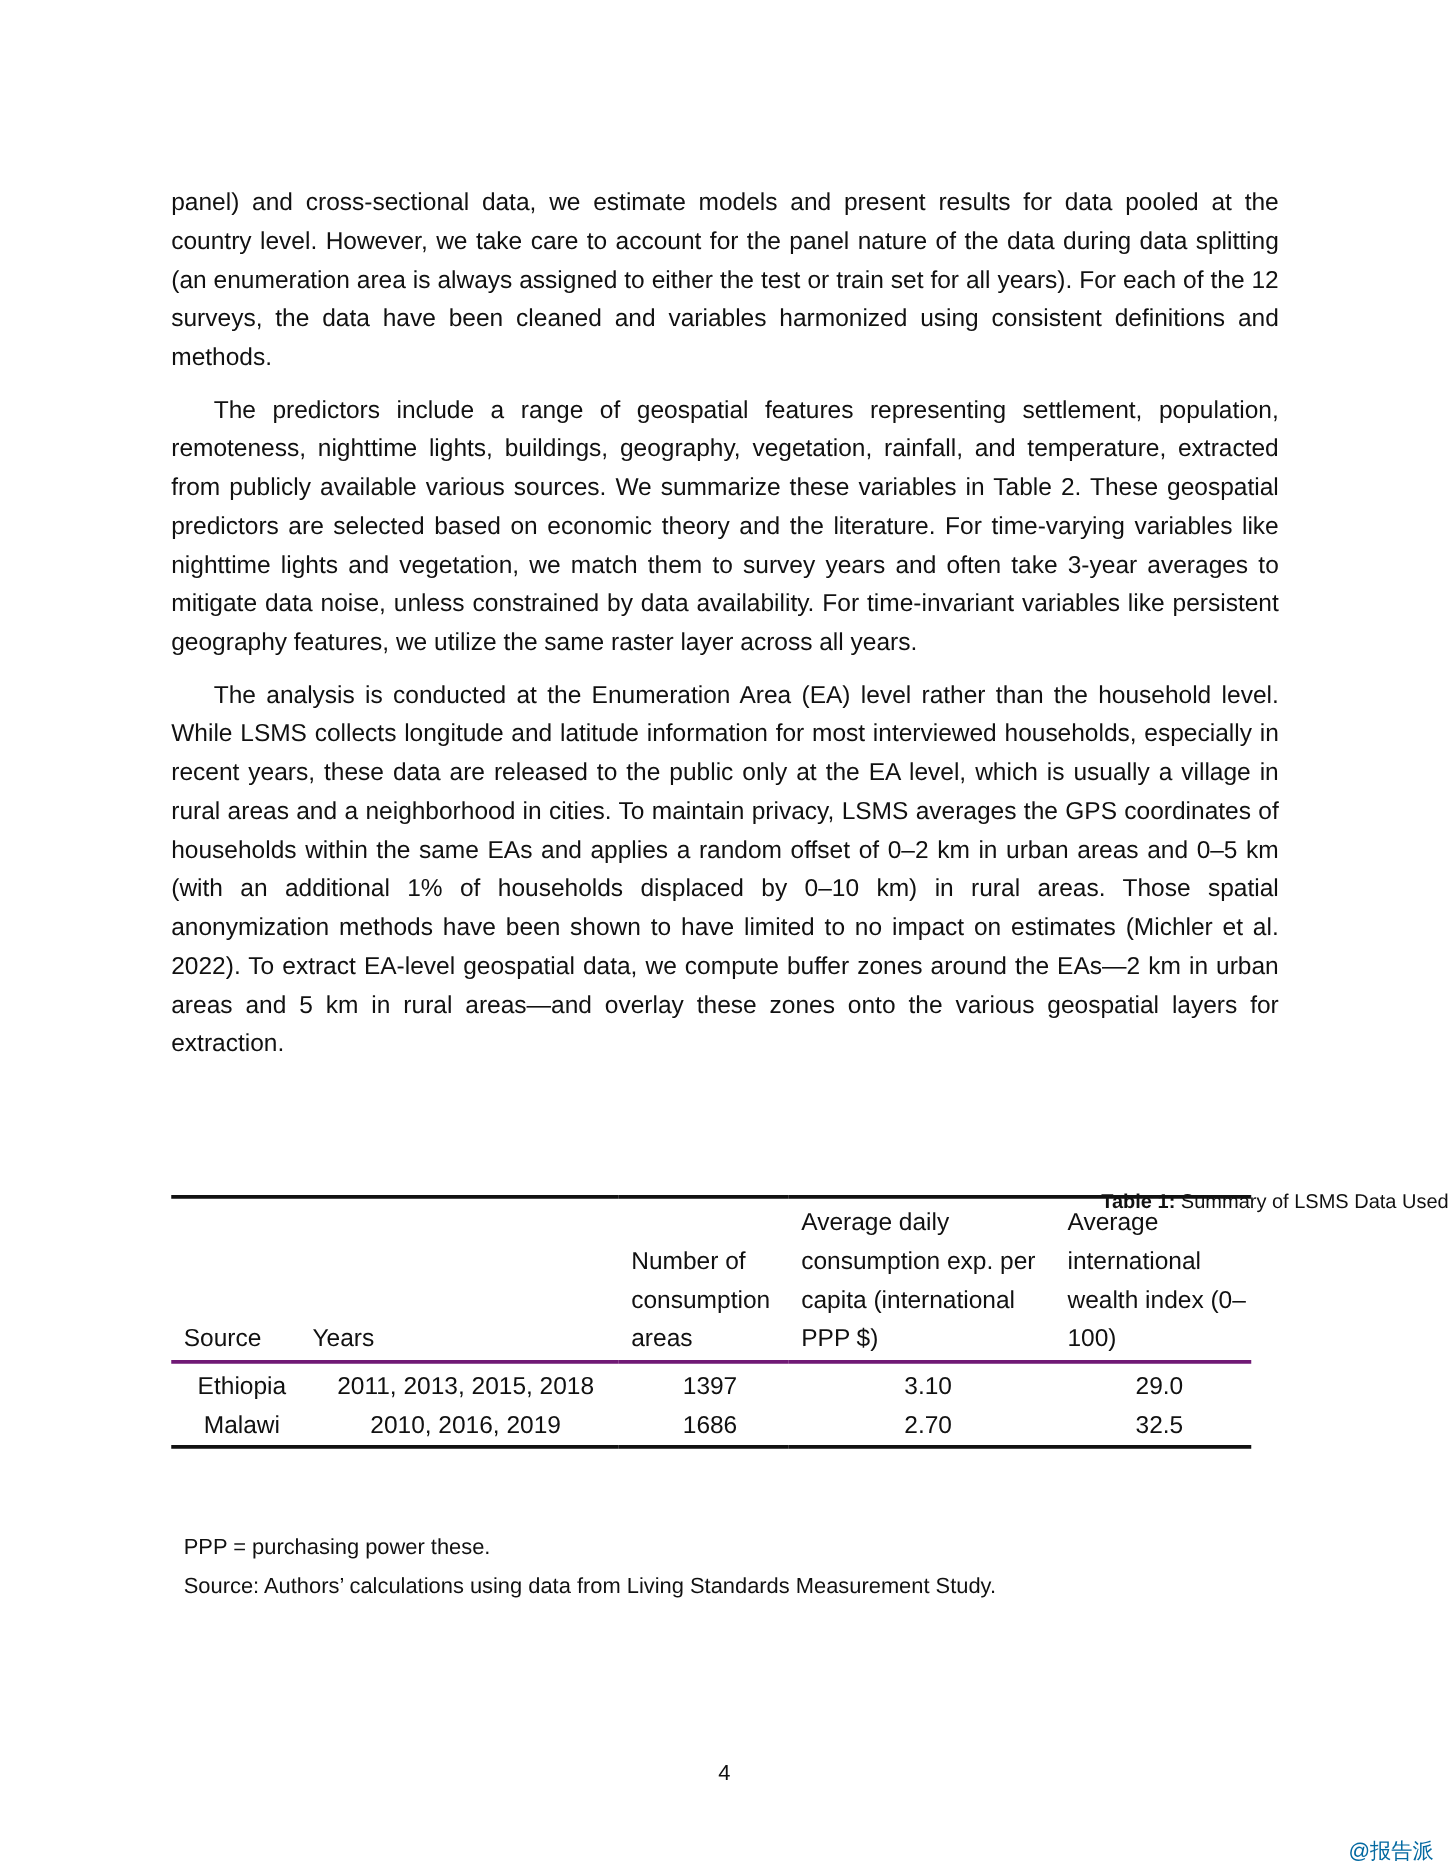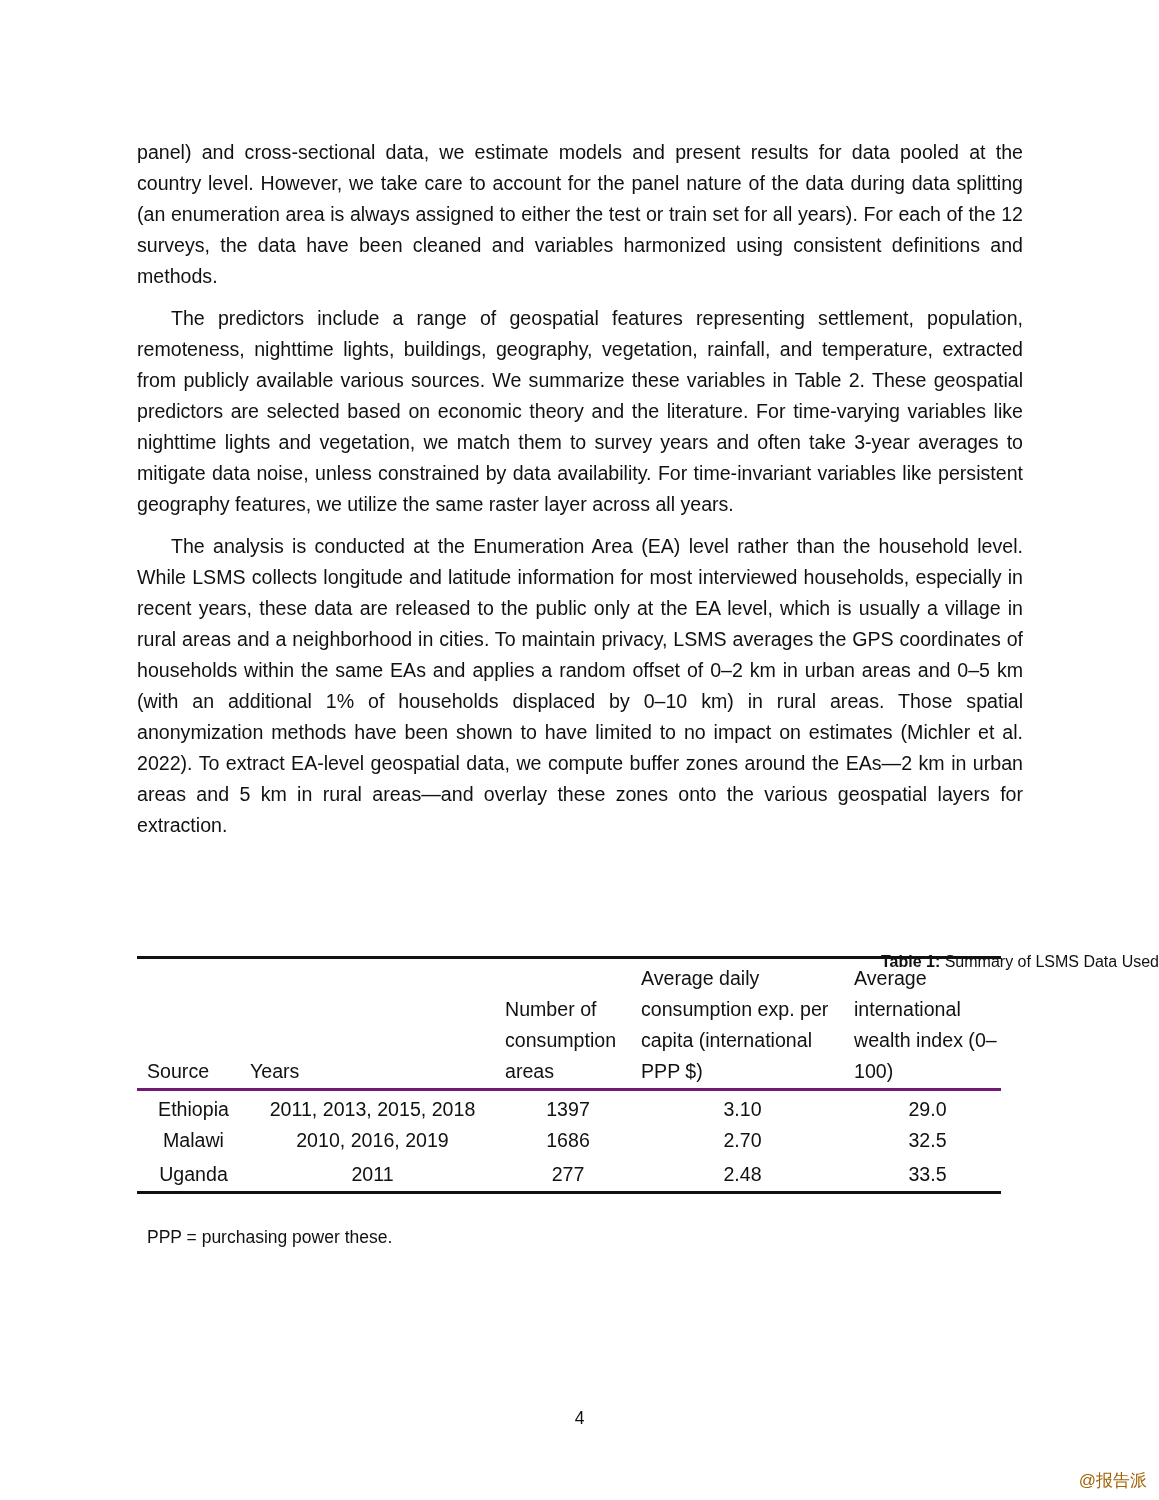--- a/index.html
+++ b/index.html
@@ -3,21 +3,21 @@
   <meta charset="utf-8">
   <style>
     html, body { margin: 0; padding: 0; background: #ffffff; }
     body {
       width: 1159px; height: 1500px; position: relative; overflow: hidden;
       font-family: "Liberation Sans", sans-serif; color: #111111;
     }
     .page { position: absolute; left: 137px; top: 137px; width: 886px; }
     .para {
       font-size: 19.6px; line-height: 31px; text-align: justify;
-      margin: 0 0 11px 0;
+      margin: 10px 0 11px 0;
     }
     .para.indent { text-indent: 34px; }
     .caption {
       position: absolute; top: 949px; left: 0; width: 1159px;
       text-align: right; font-size: 16px; line-height: 26px;
     }
     .caption b { font-weight: bold; }
     .tbl-wrap { position: absolute; left: 137px; top: 956px; width: 864px; }
     table { border-collapse: collapse; width: 864px; font-size: 19.6px; }
     thead tr.top th { border-top: 3px solid #111; padding: 0; height: 0; }
@@ -29,21 +29,21 @@
     td { padding: 0 0 0 10px; text-align: center; line-height: 31px; }
     tbody tr.r0 td { padding-top: 3px; }
     tbody tr.r2 td { padding-top: 3px; }
     tbody tr.r3 td { padding-top: 3px; padding-bottom: 1px; }
     tbody tr:last-child td { border-bottom: 3px solid #111; }
     .c1 { width: 93px; } .c2 { width: 245px; } .c3 { width: 126px; }
     .c4 { width: 203px; } .c5 { width: 147px; }
     .notes { position: absolute; left: 147px; top: 1222px; font-size: 17.5px; }
     .notes div { line-height: 31px; }
     .pagenum { position: absolute; top: 1408px; left: 0; width: 1159px; text-align: center; font-size: 17.5px; }
-    .watermark { position: absolute; right: 12px; bottom: 8px; font-size: 17px; color: #a16207; }
+    .watermark { position: absolute; right: 12px; bottom: 8px; font-size: 17px; color: #0369a1; }
   </style>
 </head>
 <body>
 
 <div class="page">
   <p class="para">panel) and cross-sectional data, we estimate models and present results for data pooled at the country level. However, we take care to account for the panel nature of the data during data splitting (an enumeration area is always assigned to either the test or train set for all years). For each of the 12 surveys, the data have been cleaned and variables harmonized using consistent definitions and methods.</p>
   <p class="para indent">The predictors include a range of geospatial features representing settlement, population, remoteness, nighttime lights, buildings, geography, vegetation, rainfall, and temperature, extracted from publicly available various sources. We summarize these variables in Table 2. These geospatial predictors are selected based on economic theory and the literature. For time-varying variables like nighttime lights and vegetation, we match them to survey years and often take 3-year averages to mitigate data noise, unless constrained by data availability. For time-invariant variables like persistent geography features, we utilize the same raster layer across all years.</p>
   <p class="para indent">The analysis is conducted at the Enumeration Area (EA) level rather than the household level. While LSMS collects longitude and latitude information for most interviewed households, especially in recent years, these data are released to the public only at the EA level, which is usually a village in rural areas and a neighborhood in cities. To maintain privacy, LSMS averages the GPS coordinates of households within the same EAs and applies a random offset of 0–2 km in urban areas and 0–5 km (with an additional 1% of households displaced by 0–10 km) in rural areas. Those spatial anonymization methods have been shown to have limited to no impact on estimates (Michler et al. 2022). To extract EA-level geospatial data, we compute buffer zones around the EAs—2 km in urban areas and 5 km in rural areas—and overlay these zones onto the various geospatial layers for extraction.</p>
 </div>
 
@@ -71,29 +71,23 @@
         <td>3.10</td>
         <td>29.0</td>
       </tr>
       <tr class="r1">
         <td>Malawi</td>
         <td>2010, 2016, 2019</td>
         <td>1686</td>
         <td>2.70</td>
         <td>32.5</td>
       </tr>
-      <tr class="r3">
-        <td>Uganda</td>
-        <td>2011</td>
-        <td>277</td>
-        <td>2.48</td>
-        <td>33.5</td>
-      </tr>
     </tbody>
   </table>
 </div>
 
 <div class="notes">
   <div>PPP = purchasing power these.</div>
+  <div>Source: Authors’ calculations using data from Living Standards Measurement Study.</div>
 </div>
 
 <div class="pagenum">4</div>
 <div class="watermark">@报告派</div>
 
 </body></html>

